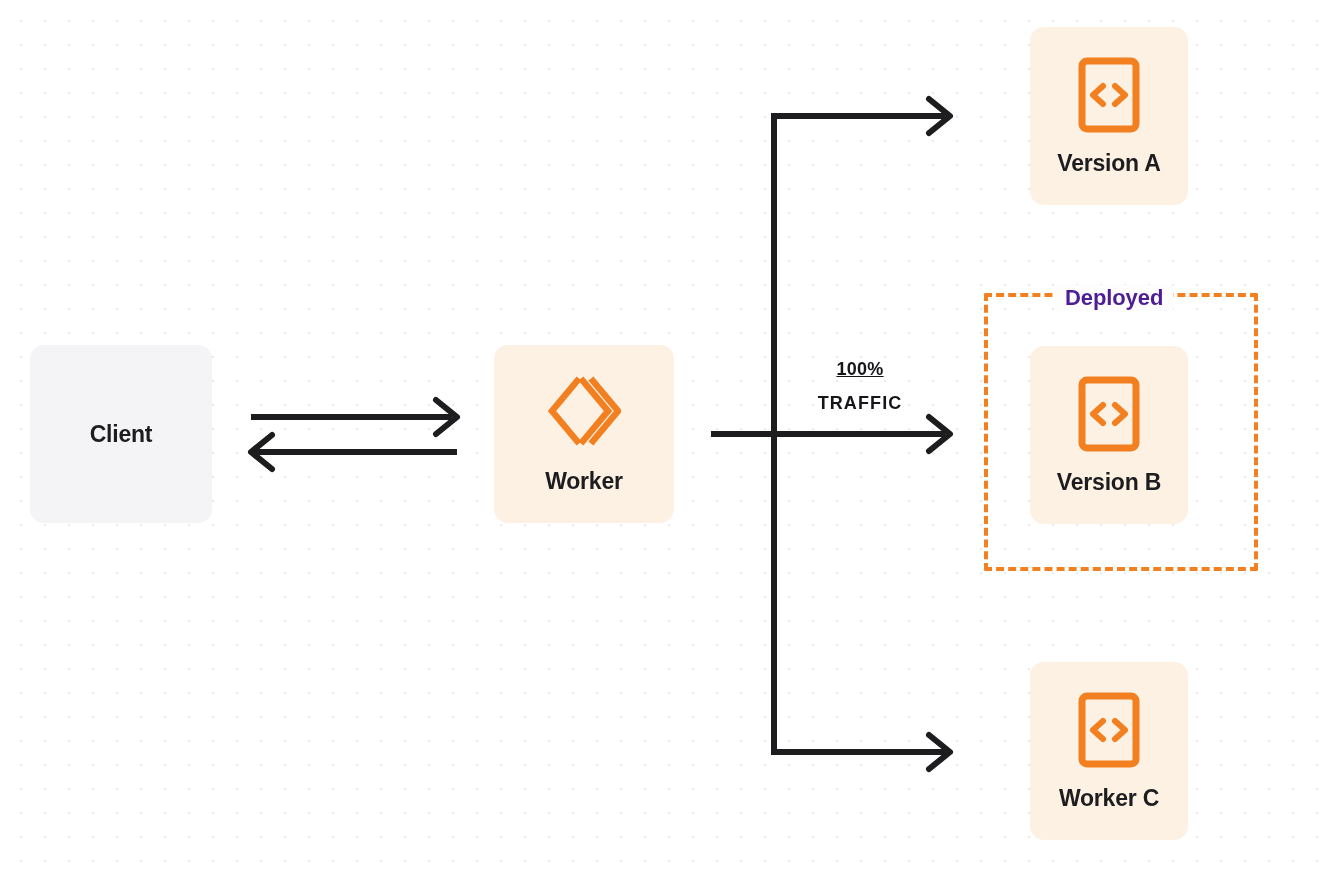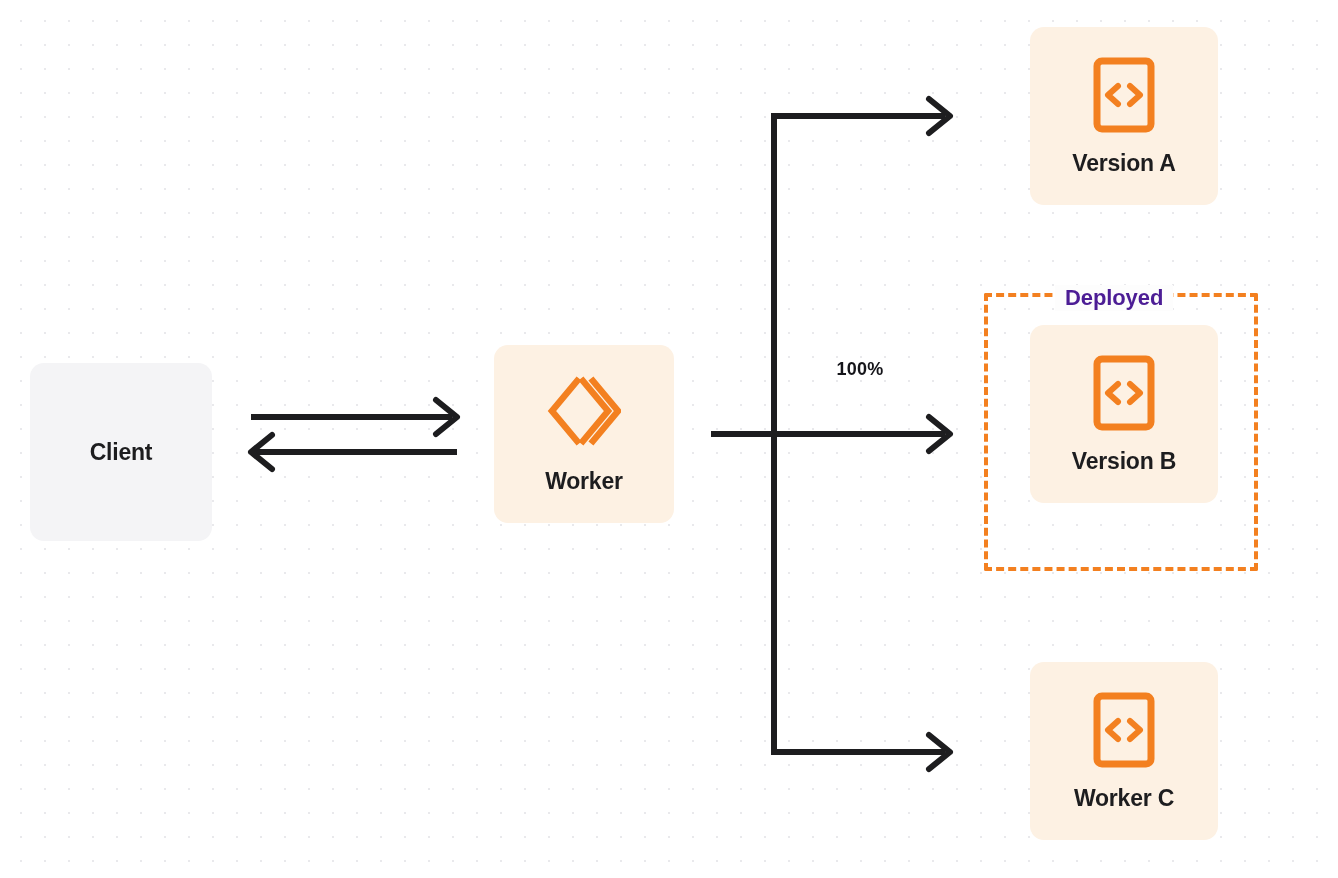--- a/index.html
+++ b/index.html
@@ -32,43 +32,43 @@
   .node-label {
     font-size: 23px;
     font-weight: bold;
     color: #1d1d1f;
     letter-spacing: -0.2px;
     text-align: center;
   }
 
   #client-node {
     left: 30px;
-    top: 363px;
+    top: 345px;
     width: 182px;
     height: 178px;
     background: #f4f4f6;
     justify-content: center;
   }
 
   #worker-node {
     left: 494px;
     top: 345px;
     width: 180px;
     height: 178px;
     background: #fdf1e3;
   }
   #worker-node .node-label { margin-top: 20px; }
 
   .version-node {
-    width: 188px;
+    width: 158px;
     height: 178px;
     background: #fdf1e3;
   }
   #version-a-node { left: 1030px; top: 27px; }
-  #version-b-node { left: 1030px; top: 325px; }
+  #version-b-node { left: 1030px; top: 346px; }
   #version-c-node { left: 1030px; top: 662px; }
   .version-node .node-label { margin-top: 16px; }
 
   
   .worker-icon { width: 74px; height: 74px; display: block; }
   .code-icon  { width: 64px; height: 78px; display: block; }
 
   
   #deployed-group {
     position: absolute;
@@ -99,21 +99,21 @@
   #traffic-label {
     position: absolute;
     left: 790px;
     top: 352px;
     width: 140px;
     text-align: center;
     color: #15151a;
     font-weight: bold;
     line-height: 34px;
   }
-  #traffic-percent { font-size: 18px; letter-spacing: 0.3px; display: block; }
+  #traffic-percent { font-size: 18px; letter-spacing: 0.3px; display: block; text-decoration: underline; }
   #traffic-word    { font-size: 18px; letter-spacing: 1.1px; display: block; }
 
   
   #connectors {
     position: absolute;
     left: 0; top: 0;
     width: 1338px;
     height: 878px;
     pointer-events: none;
   }
@@ -164,20 +164,21 @@
     </g>
 
     <g>
       <line class="conn" x1="771" y1="752" x2="945" y2="752"></line>
       <polyline class="arrowhead" points="929,735 950,752 929,769"></polyline>
     </g>
   </svg>
 
   <div id="traffic-label">
     <span id="traffic-percent">100%</span>
+    <span id="traffic-word">TRAFFIC</span>
   </div>
 
   <div id="client-node" class="node">
     <span class="node-label">Client</span>
   </div>
 
   <div id="worker-node" class="node">
     <span>
       <svg class="worker-icon" viewBox="0 0 74 74" aria-hidden="true">
 

